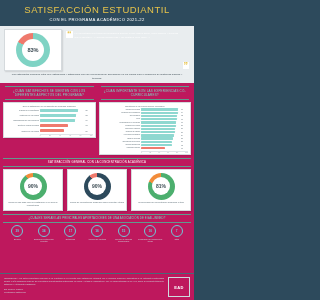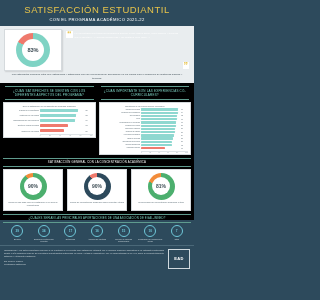--- a/index.html
+++ b/index.html
@@ -4,22 +4,22 @@
 <style>
   * { box-sizing: border-box; margin: 0; padding: 0; }
   html, body {
     width: 194px; height: 300px;
     background: #2d4a5c;
     font-family: "Liberation Sans", sans-serif;
     overflow: hidden;
   }
   .poster {
     position: relative;
-    width: 194px; height: 220px;
-    background: #000000;
+    width: 194px; height: 300px;
+    background: #be185d;
     display: flex; flex-direction: column;
   }
 
   
   .header {
     background: #2d4a5c;
     padding: 5px 4px 4px;
     text-align: center;
     flex: 0 0 auto;
   }

